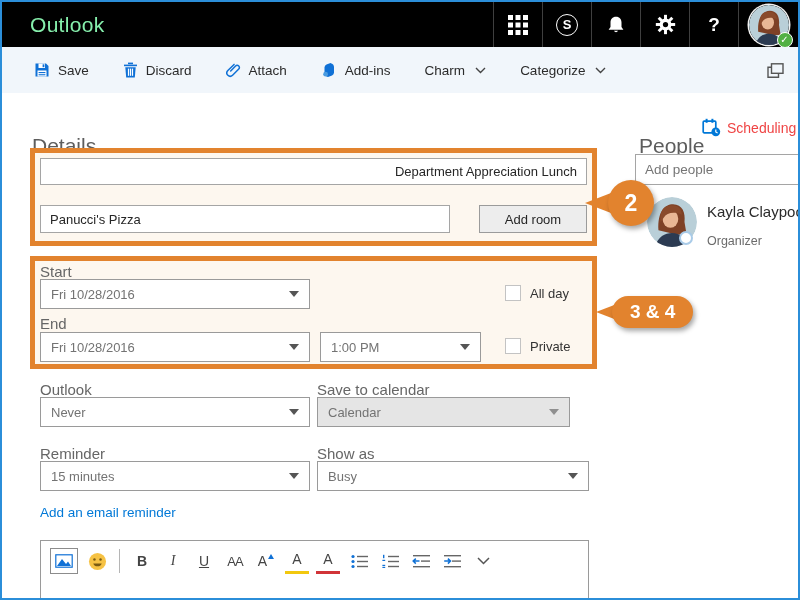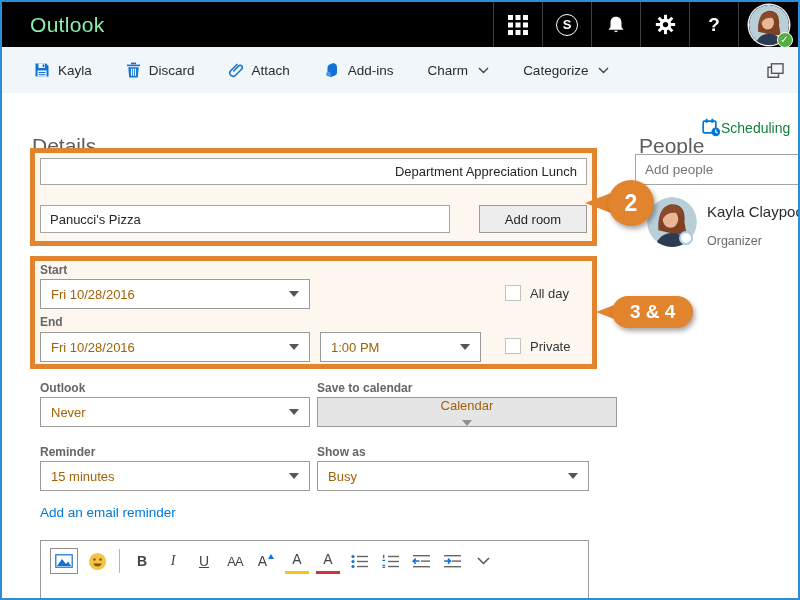--- a/index.html
+++ b/index.html
@@ -20,45 +20,45 @@
   .avatar-ring{ position:relative; width:40px; height:40px; border-radius:50%; box-shadow:0 0 0 1.5px rgba(255,255,255,.95); overflow:visible; }
   .avatar-ring svg{ border-radius:50%; display:block; }
   .presence-check{ position:absolute; right:-4px; bottom:-3px; width:16px; height:16px; border-radius:50%; background:#52b043; border:1.5px solid #fff; color:#fff; font-size:10px; font-weight:700; display:flex; align-items:center; justify-content:center; }
   
   .cmdbar{ position:absolute; left:0; top:45px; width:796px; height:46px; background:#f1f6fb; display:flex; align-items:center; padding:0 14px 0 32px; gap:34px; }
   .cmd-item{ display:flex; align-items:center; gap:8px; cursor:pointer; color:#2b2b2b; font-size:13.5px; }
   .cmd-spacer{ flex:1; }
   .chev{ margin-left:2px; }
   
   .section-heading{ position:absolute; font-size:21px; color:#5d5d5d; font-weight:400;margin-top:20px; }
-  .fld-label{ position:absolute; font-size:12px; color:#666;font-weight:bold; }
+  .fld-label{ position:absolute; font-size:15px; color:#666; }
   
   .hl-box{ position:absolute; border:5px solid #e2832e; background:#fdf7ef; }
   
   .txt-input{ position:absolute; border:1px solid #a5a5a5; background:#fff; font-family:inherit; font-size:13px; color:#262626; padding:0 9px; outline:none; }
   .btn{ position:absolute; border:1px solid #9b9b9b; background:#ededed; font-size:13px; color:#262626; display:flex; align-items:center; justify-content:center; cursor:pointer; }
-  .select{ position:absolute; border:1px solid #9a9a9a; background:#fff; display:flex; align-items:center; padding:0 10px; font-size:13px; color:#a16207; cursor:pointer; }
+  .select{ position:absolute; border:1px solid #9a9a9a; background:#fff; display:flex; align-items:center; padding:0 10px; font-size:13px; color:#737373; cursor:pointer; }
   .select .sel-text{ flex:1; white-space:nowrap; overflow:hidden; }
   .select .caret{ width:0; height:0; border-left:5px solid transparent; border-right:5px solid transparent; border-top:6px solid #555; }
   .select.disabled{ background:#e5e5e5; cursor:default; }
   .select.disabled .caret{ border-top-color:#8f8f8f; }
   .checkbox{ position:absolute; width:16px; height:16px; border:1px solid #c3c3c3; background:#fff; cursor:pointer; }
   .cb-label{ position:absolute; font-size:13px; color:#333; }
   .link{ position:absolute; font-size:13.5px; color:#0078d7; cursor:pointer; }
   
   .compose{ position:absolute; left:38px; top:538px; width:549px; height:75px; border:1px solid #9a9a9a; background:#fff; }
   .fmt-bar{ display:flex; align-items:center; gap:7px; padding:7px 0 0 9px; }
   .fmt-btn{ min-width:24px; height:26px; display:flex; align-items:center; justify-content:center; cursor:pointer; font-size:14px; color:#444; }
   .fmt-sep{ width:1px; height:24px; background:#b5b5b5; margin:0 3px; }
   .fmt-letter{ font-weight:400; }
   .u-bar{ text-decoration:underline; }
   .mark-yellow{ border-bottom:3px solid #f2c80f; line-height:1.05; }
   .mark-red{ border-bottom:3px solid #d13438; line-height:1.05; }
   .img-btn{ border:1px solid #8c8c8c; width:28px; }
-  .sched-btn{ position:absolute; display:flex; align-items:center; font-size:14px; color:#15803d; cursor:pointer; white-space:nowrap; }
+  .sched-btn{ position:absolute; display:flex; align-items:center; gap:6px; font-size:14px; color:#ef4444; cursor:pointer; white-space:nowrap; }
   .attendee-name{ position:absolute; font-size:15px; color:#2b2b2b; white-space:nowrap; }
   .attendee-role{ position:absolute; font-size:12.5px; color:#6b6b6b; }
   .people-avatar{ position:absolute; width:50px; height:50px; border-radius:50%; overflow:visible; }
   .people-avatar svg{ border-radius:50%; display:block; }
   .presence-ring{ position:absolute; width:14px; height:14px; border-radius:50%; background:#fff; border:2px solid #a9cbe8; }
   
   .badge-circle{ position:absolute; width:46px; height:46px; border-radius:50%; background:#e2832e; color:#fff; font-size:23px; font-weight:700; display:flex; align-items:center; justify-content:center; box-shadow:2px 3px 5px rgba(0,0,0,.35); }
   .badge-pill{ position:absolute; height:32px; border-radius:16px; background:#e2832e; color:#fff; font-size:19px; font-weight:700; display:flex; align-items:center; justify-content:center; padding:0 18px; box-shadow:2px 3px 5px rgba(0,0,0,.35); }
   .tail-left{ position:absolute; width:0; height:0; border-top:10px solid transparent; border-bottom:10px solid transparent; border-right:26px solid #e2832e; }
 </style>
@@ -134,21 +134,21 @@
   <div class="cmdbar">
     <div class="cmd-item">
       <svg width="16" height="16" viewBox="0 0 16 16">
         <path d="M1.5 1.5 h10.5 l2.5 2.5 v10.5 h-13 z" fill="#1071d6"></path>
         <rect x="4.5" y="1.5" width="6.5" height="4.5" fill="#fff"></rect>
         <rect x="8.6" y="2.3" width="1.8" height="2.9" fill="#1071d6"></rect>
         <rect x="3.5" y="8.5" width="9" height="6" fill="#fff"></rect>
         <rect x="4.6" y="10" width="6.8" height="1.1" fill="#1071d6"></rect>
         <rect x="4.6" y="12.2" width="6.8" height="1.1" fill="#1071d6"></rect>
       </svg>
-      <span>Kayla</span>
+      <span>Save</span>
     </div>
 
     <div class="cmd-item">
       <svg width="15" height="16" viewBox="0 0 14 16">
         <rect x="0.5" y="2.6" width="13" height="1.6" fill="#1071d6"></rect>
         <rect x="4.5" y="0.6" width="5" height="1.6" fill="#1071d6"></rect>
         <path d="M1.8 5.2 h10.4 l-.9 10.3 h-8.6 z" fill="#1071d6"></path>
         <rect x="4.4" y="6.6" width="1.2" height="7.2" fill="#fff"></rect>
         <rect x="6.4" y="6.6" width="1.2" height="7.2" fill="#fff"></rect>
         <rect x="8.4" y="6.6" width="1.2" height="7.2" fill="#fff"></rect>
@@ -225,21 +225,21 @@
   </div>
   <div class="checkbox" style="left:503px; top:336px;"></div>
   <div class="cb-label" style="left:528px; top:337px;">Private</div>
 
   <div class="fld-label" style="left:38px; top:379px;">Outlook</div>
   <div class="select" style="left:38px; top:395px; width:270px; height:30px;">
     <span class="sel-text">Never</span>
     <span class="caret"></span>
   </div>
   <div class="fld-label" style="left:315px; top:379px;">Save to calendar</div>
-  <div class="select disabled" style="left:315px; top:395px; width:300px; height:30px;flex-direction:column;">
+  <div class="select disabled" style="left:315px; top:395px; width:253px; height:30px;">
     <span class="sel-text">Calendar</span>
     <span class="caret"></span>
   </div>
 
   <div class="fld-label" style="left:38px; top:443px;">Reminder</div>
   <div class="select" style="left:38px; top:459px; width:270px; height:30px;">
     <span class="sel-text">15 minutes</span>
     <span class="caret"></span>
   </div>
   <div class="fld-label" style="left:315px; top:443px;">Show as</div>

